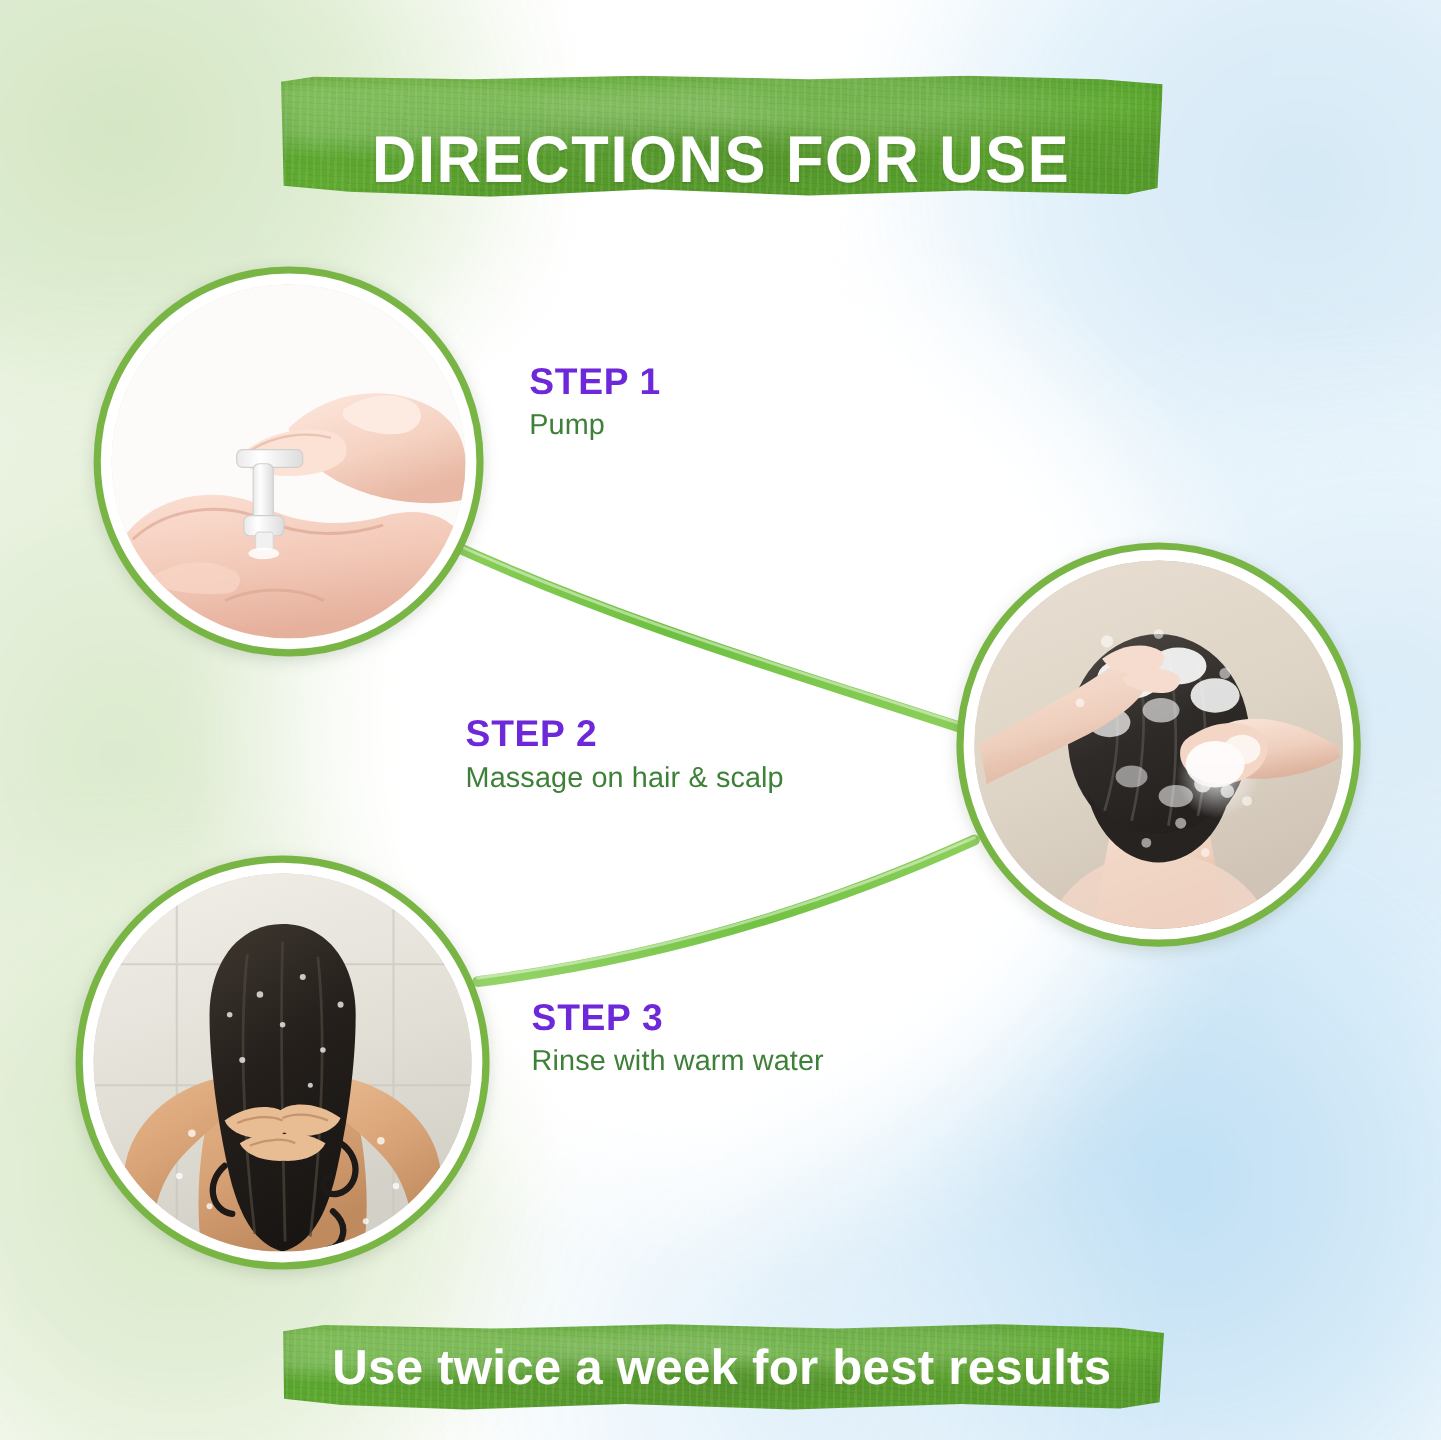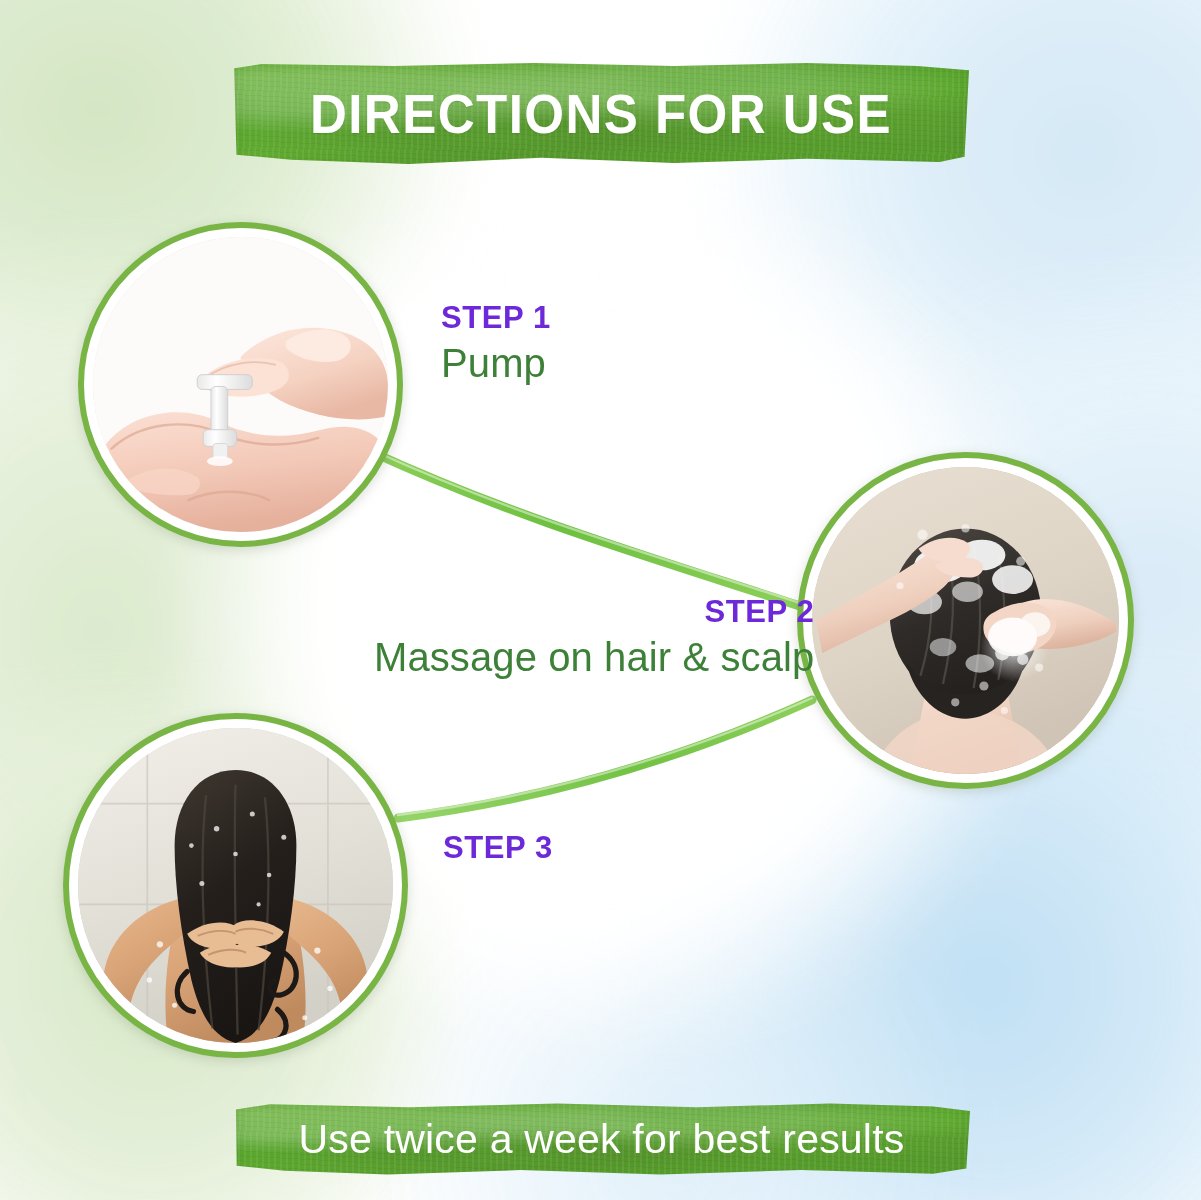--- a/index.html
+++ b/index.html
@@ -46,38 +46,38 @@
   }
   .banner .brush::after{
     content:"";position:absolute;inset:0;border-radius:4px;opacity:.55;
     background:
       repeating-linear-gradient(91deg, rgba(255,255,255,.13) 0 2px, rgba(255,255,255,0) 2px 6px),
       repeating-linear-gradient(3deg, rgba(0,0,0,.07) 0 1px, rgba(0,0,0,0) 1px 5px);
     -webkit-mask-image:linear-gradient(#000,#000);
   }
   .banner .label{position:relative;color:#fff;white-space:nowrap;}
 
-  #title-banner{left:232px;top:62px;width:737px;height:103px;}
+  #title-banner{left:232px;top:62px;width:737px;height:103px;align-items:flex-end;}
   #title-banner .brush{
     clip-path:polygon(0.3% 6%,4% 2%,22% 4%,41% 1%,60% 4%,78% 1%,93% 4%,100% 8%,
                       99.4% 92%,96% 97%,78% 94%,60% 98%,42% 93%,24% 99%,8% 95%,0.6% 90%);
   }
   #title-banner .label{
     font-size:55px;font-weight:700;letter-spacing:1.5px;
     transform:scaleX(.93);
     text-shadow:0 1px 1px rgba(40,90,20,.18);
   }
 
   #footer-banner{left:233px;top:1102px;width:737px;height:74px;}
   #footer-banner .brush{
     clip-path:polygon(0.4% 10%,5% 3%,24% 7%,44% 2%,63% 7%,81% 2%,95% 6%,100% 12%,
                       99.5% 90%,95% 97%,77% 92%,58% 98%,39% 92%,21% 98%,7% 93%,0.5% 86%);
   }
   #footer-banner .label{
-    font-size:41px;font-weight:400;letter-spacing:.2px;
+    font-size:41px;font-weight:700;letter-spacing:.2px;
   }
 
   
   #connectors{position:absolute;left:0;top:0;width:1201px;height:1200px;pointer-events:none;}
 
   
   .circle{
     position:absolute;border-radius:50%;
     border:6px solid #78b545;
     background:#fff;
@@ -101,25 +101,25 @@
   
   .ph-rinse{background:linear-gradient(170deg,#efece6 0%,#e4e1da 45%,#d8d5cd 100%);}
 
   
   .step{position:absolute;}
   .step .num{
     font-size:31px;font-weight:700;color:#6d28d9;letter-spacing:.6px;
     line-height:1.0;margin-bottom:9px;
   }
   .step .desc{
-    font-size:40px;font-weight:400;color:#3d8038;letter-spacing:.1px;line-height:1.05;
+    font-size:24px;font-weight:400;color:#3d8038;letter-spacing:.1px;line-height:1.05;
     white-space:nowrap;
   }
   #step-1{left:441px;top:302px;}
-  #step-2{left:374px;top:596px;text-align:right;}
+  #step-2{left:388px;top:596px;}
   #step-3{left:443px;top:832px;}
 </style>
 </head>
 <body>
 
 <div id="bg">
   <div class="wash w-tl"></div>
   <div class="wash w-l"></div>
   <div class="wash w-bl"></div>
   <div class="wash w-tr"></div>
@@ -390,18 +390,19 @@
   <div class="desc">Pump</div>
 </div>
 
 <div class="step" id="step-2">
   <div class="num">STEP 2</div>
   <div class="desc">Massage on hair &amp; scalp</div>
 </div>
 
 <div class="step" id="step-3">
   <div class="num">STEP 3</div>
+  <div class="desc">Rinse with warm water</div>
 </div>
 
 <div class="banner" id="footer-banner">
   <div class="brush"></div>
   <div class="label">Use twice a week for best results</div>
 </div>
 
 </body></html>

